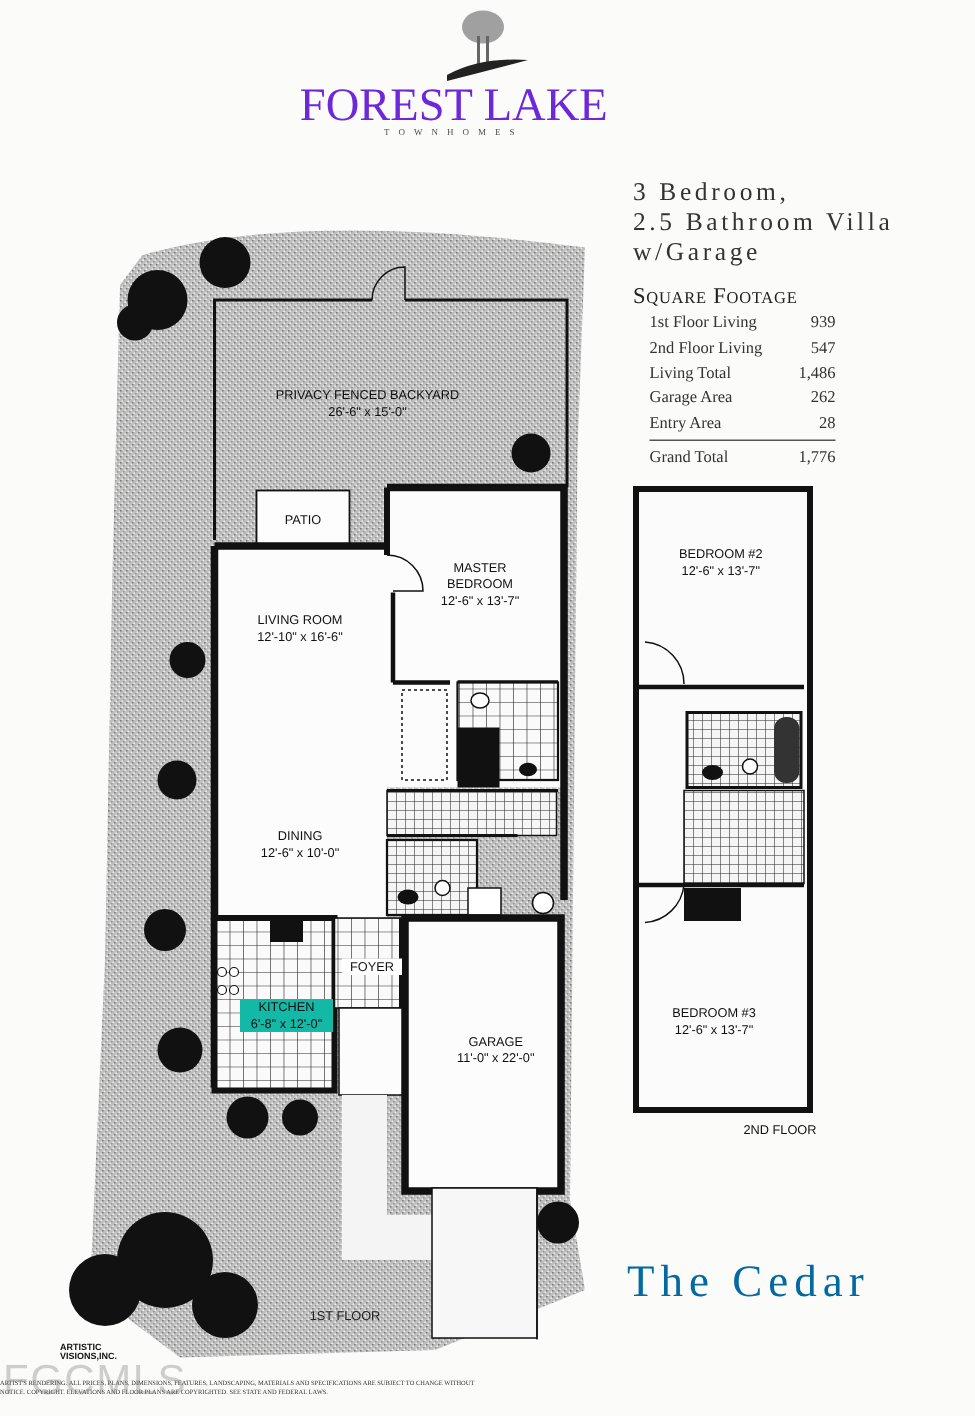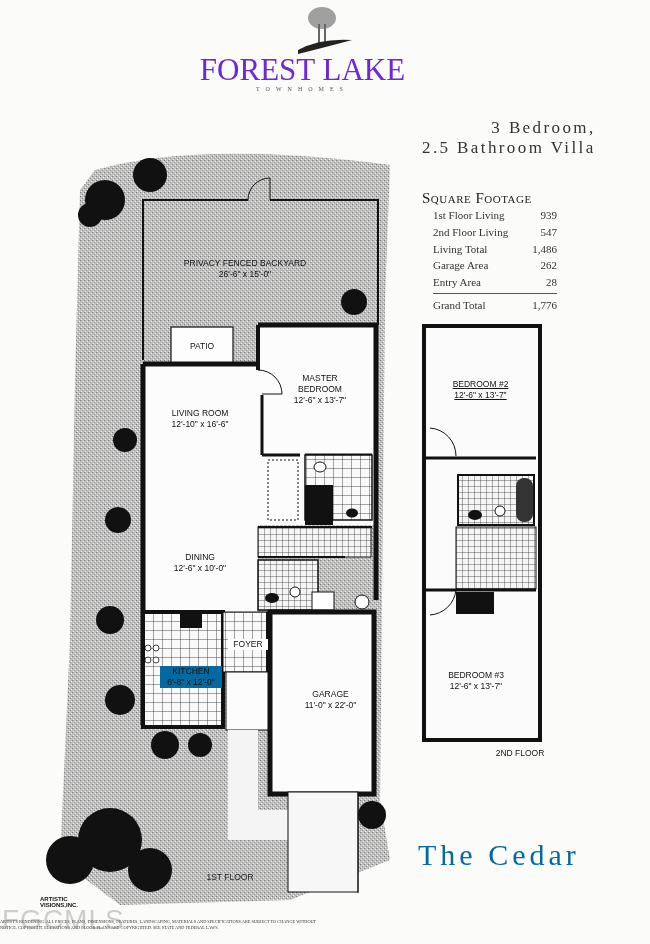--- a/index.html
+++ b/index.html
@@ -1,21 +1,21 @@
 <!DOCTYPE html>
 <html><head>
 <meta charset="utf-8">
 <style>
   html, body { margin:0; padding:0; }
   body { width:650px; height:944px; background:#fbfbfa; position:relative; overflow:hidden; font-family:"Liberation Serif", serif; color:#222; }
   .abs { position:absolute; }
   .logo-wrap { left:195px; top:4px; width:215px; height:92px; }
   .logo-title { position:absolute; left:0; top:48px; width:215px; text-align:center; font-family:"Liberation Serif", serif; font-size:31px; letter-spacing:0px; color:#6d28d9; }
   .logo-sub { position:absolute; left:0; top:82px; width:215px; text-align:center; font-size:6px; letter-spacing:6px; color:#555; }
-  .headline { left:422px; top:118px; font-size:17px; letter-spacing:2.4px; line-height:20px; color:#333;text-align:right; }
+  .headline { left:422px; top:118px; font-size:17px; letter-spacing:2.4px; line-height:20px; color:#333; }
   .sqft-title { left:422px; top:190px; font-size:15px; color:#222; font-variant:small-caps; letter-spacing:0.5px; }
   .sqft-table { left:433px; top:207px; width:124px; font-size:11px; color:#333; }
   .sqft-row { display:flex; justify-content:space-between; height:16.8px; line-height:16.8px; }
   .sqft-rule { border-top:1px solid #555; margin:2px 0 3px 0; }
   .model-name { left:418px; top:838px; font-size:30px; letter-spacing:4px; color:#0369a1; }
   .label { font-family:"Liberation Sans", sans-serif; font-size:8.5px; text-align:center; color:#111; line-height:11px; }
   .footer-logo { left:40px; top:896px; font-family:"Liberation Sans", sans-serif; font-size:6px; font-weight:bold; line-height:6px; color:#111; }
   .disclaimer { left:0; top:919px; width:330px; font-family:"Liberation Serif", serif; font-size:4.3px; line-height:5.5px; color:#333; overflow:hidden; height:25px; }
   .watermark { left:2px; top:904px; font-family:Liberation Sans, sans-serif; font-size:28px; color:rgba(120,120,120,0.35); letter-spacing:1px; }
 </style>
@@ -29,20 +29,21 @@
     <rect x="34" y="20" width="2" height="20" fill="#666"></rect>
     <path d="M8 46 Q30 34 62 36 Q40 42 8 50 Z" fill="#222"></path>
   </svg>
   <div class="logo-title">FOREST LAKE</div>
   <div class="logo-sub">TOWNHOMES</div>
 </div>
 
 <div class="abs headline">
   <div>3 Bedroom,</div>
   <div>2.5 Bathroom Villa</div>
+  <div>w/Garage</div>
 </div>
 
 <div class="abs sqft-title">Square Footage</div>
 <div class="abs sqft-table">
   <div class="sqft-row">
       <span>1st Floor Living</span>
       <span>939</span>
     </div>
   <div class="sqft-row">
       <span>2nd Floor Living</span>
@@ -180,31 +181,31 @@
 <div class="abs label" style="left:270px;top:373px;width:100px;">
   <div>MASTER</div>
   <div>BEDROOM</div>
   <div>12'-6" x 13'-7"</div>
 </div>
 <div class="abs label" style="left:150px;top:552px;width:100px;">
   <div>DINING</div>
   <div>12'-6" x 10'-0"</div>
 </div>
 <div class="abs label" style="left:228px;top:639px;width:40px;background:#fff;">FOYER</div>
-<div class="abs label" style="left:160px;top:666px;width:62px;background:#0369a1;">
+<div class="abs label" style="left:160px;top:666px;width:62px;background:#14b8a6;">
   <div>KITCHEN</div>
   <div>6'-8" x 12'-0"</div>
 </div>
 <div class="abs label" style="left:272px;top:689px;width:117px;">
   <div>GARAGE</div>
   <div>11'-0" x 22'-0"</div>
 </div>
 <div class="abs label" style="left:200px;top:872px;width:60px;color:#222;">1ST FLOOR</div>
 
-<div class="abs label" style="left:426px;top:379px;width:109px;text-decoration:underline;">
+<div class="abs label" style="left:426px;top:364px;width:109px;">
   <div>BEDROOM #2</div>
   <div>12'-6" x 13'-7"</div>
 </div>
 <div class="abs label" style="left:426px;top:670px;width:100px;">
   <div>BEDROOM #3</div>
   <div>12'-6" x 13'-7"</div>
 </div>
 <div class="abs label" style="left:485px;top:748px;width:70px;">2ND FLOOR</div>
 
 <div class="abs model-name">The Cedar</div>

